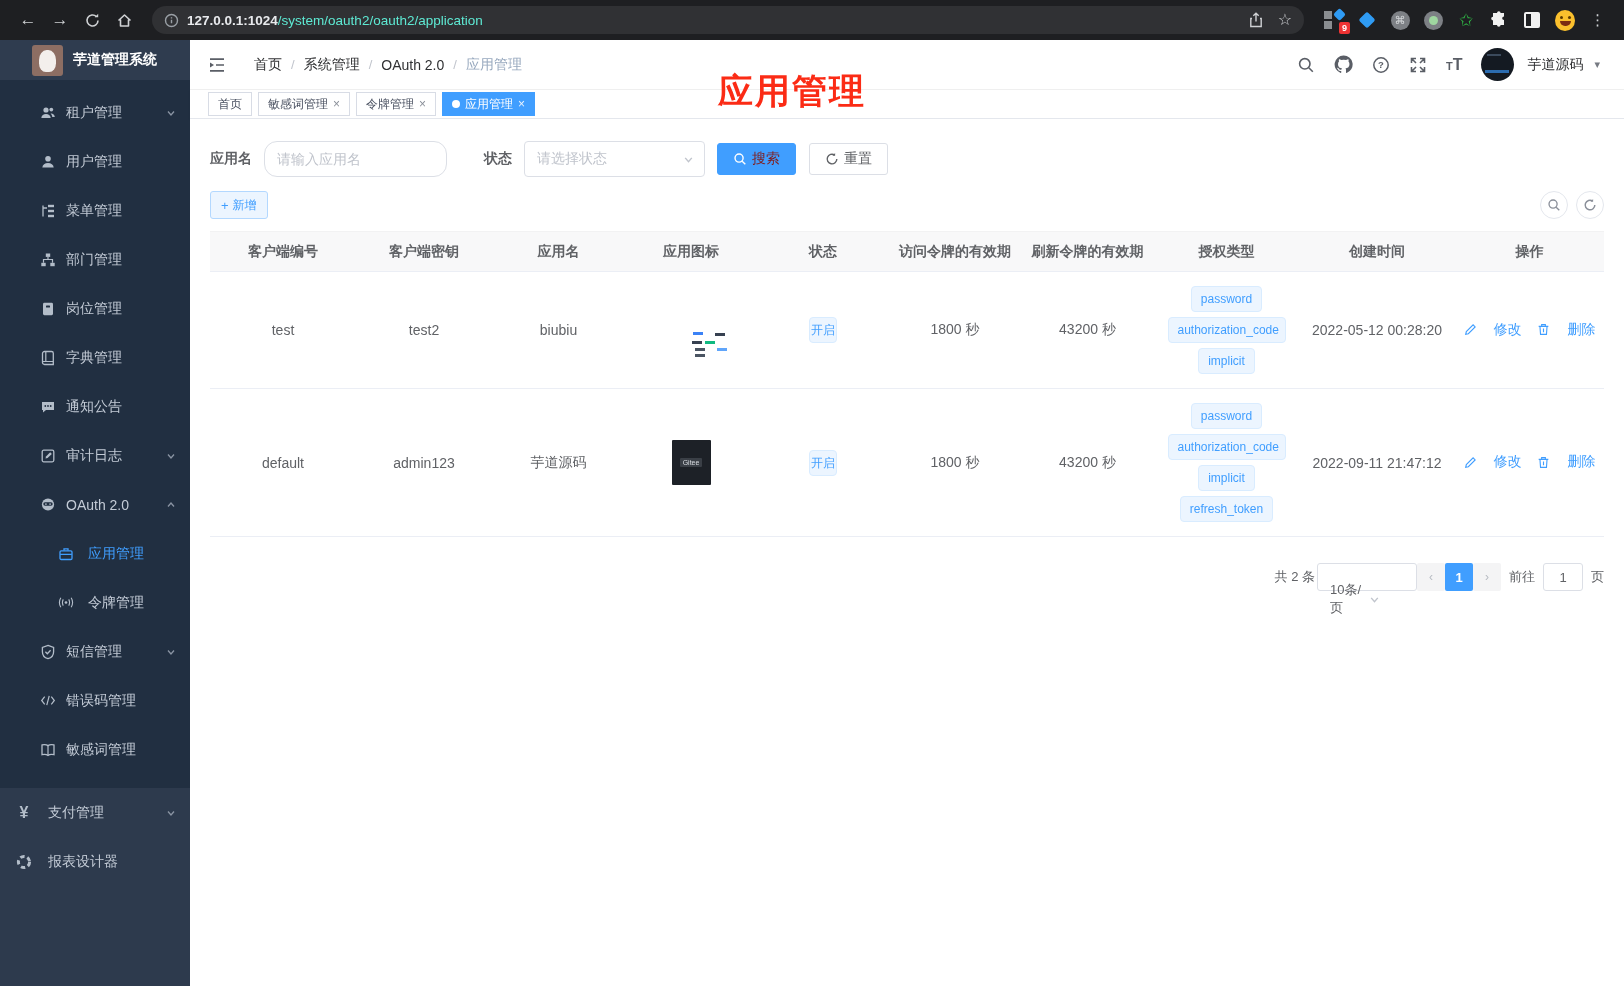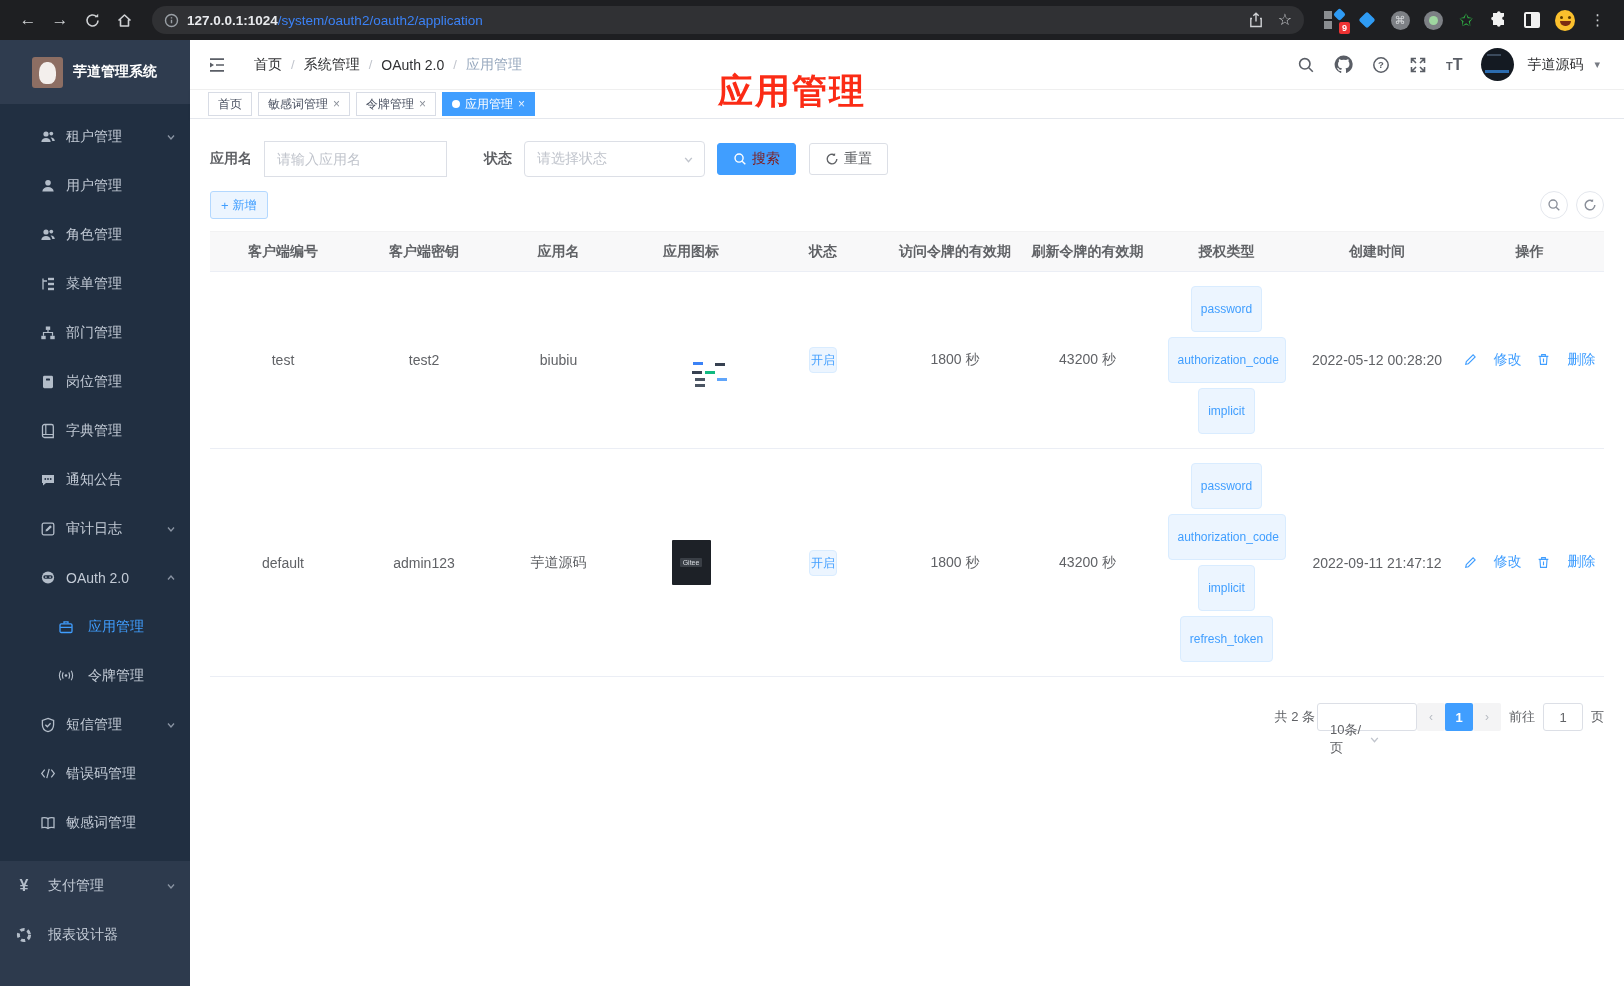--- a/index.html
+++ b/index.html
@@ -4,42 +4,42 @@
 <style>
   * { box-sizing: border-box; margin: 0; padding: 0; }
   html,body { width:1624px; height:986px; overflow:hidden; font-family:"Liberation Sans",sans-serif; background:#fff; }
 
   
   .browser-bar { height:40px; background:#1e1f22; display:flex; align-items:center; padding:0 10px 0 14px; gap:4px; }
   .b-navbtn { width:28px; height:28px; display:flex; align-items:center; justify-content:center; color:#cfd1d4; font-size:17px; border-radius:50%; flex:none; }
   .b-navbtn svg { display:block; }
   .url-pill { flex:1; height:28px; margin:0 10px; background:#303134; border-radius:14px; display:flex; align-items:center; padding:0 12px; color:#9aa0a6; gap:8px; min-width:0; }
   .url-text { font-size:13.5px; white-space:nowrap; overflow:hidden; color:#e8eaed; }
-  .url-text .dim { color:#3b82f6; }
+  .url-text .dim { color:#5eead4; }
   .pill-right { margin-left:auto; display:flex; gap:14px; align-items:center; }
   .ext-cluster { display:flex; align-items:center; gap:13px; padding:0 6px; flex:none; }
   .ext { width:20px; height:20px; position:relative; display:flex; align-items:center; justify-content:center; flex:none; }
   .ext-badge { position:absolute; right:-6px; bottom:-4px; background:#e33; color:#fff; font-size:9px; font-weight:bold; padding:1px 3px; border-radius:2px; }
   .sq { position:absolute; width:8px; height:8px; background:#8a8d91; }
   .diamond { width:12px; height:12px; background:#2f9bf4; transform:rotate(45deg); border-radius:2px; }
   .gray-circle { width:19px; height:19px; border-radius:50%; background:#7d8085; display:flex; align-items:center; justify-content:center; color:#d4d6d9; font-size:11px; }
   .green-dot { width:9px; height:9px; border-radius:50%; background:#9fd6a0; }
   .green-star { color:#2fb344; font-size:17px; line-height:1; }
   .bw-square { width:16px; height:16px; border:2px solid #f1f1f1; border-radius:2px; background:linear-gradient(90deg,#1e1f22 45%,#f1f1f1 45%); }
   .emoji-face { width:21px; height:21px; border-radius:50%; background:#fbc02d; position:relative; }
   .emoji-face:before { content:""; position:absolute; left:5px; top:6px; width:3px; height:3px; border-radius:50%; background:#5d3a00; box-shadow:8px 0 0 #5d3a00; }
   .emoji-face:after { content:""; position:absolute; left:5px; top:11px; width:11px; height:5px; border-radius:0 0 8px 8px; background:#7c2d12; }
   .kebab { color:#cfd1d4; font-size:15px; letter-spacing:1px; }
 
   
   .app { display:flex; height:946px; }
 
   
   .sidebar { width:190px; flex:none; background:#2d3a4d; display:flex; flex-direction:column; }
-  .logo-bar { height:64px; background:#2f3c4f; display:flex; align-items:center; padding-left:32px; gap:10px; flex:none; }
+  .logo-bar { height:40px; background:#2f3c4f; display:flex; align-items:center; padding-left:32px; gap:10px; flex:none; }
   .logo-img { width:31px; height:31px; border-radius:3px; background:#8d6e63; position:relative; overflow:hidden; flex:none; }
   .logo-img:before { content:""; position:absolute; left:7px; top:5px; width:17px; height:22px; background:#f3efec; border-radius:45% 45% 40% 40%; }
   .logo-title { color:#fff; font-size:14px; font-weight:bold; white-space:nowrap; }
   .menu-dark { background:#212f41; padding:8px 0 14px; }
   .mi { height:49px; display:flex; align-items:center; padding:0 14px 0 40px; color:#c3cbd6; font-size:14px; cursor:pointer; }
   .mi .mi-icon { width:16px; height:16px; margin-right:10px; flex:none; display:flex; align-items:center; justify-content:center; color:#b3bdc9; font-size:12px; }
   .mi.sub { padding-left:58px; }
   .mi.sub .mi-icon { margin-right:14px; }
   .mi.top { padding-left:16px; }
   .mi.top .mi-icon { margin-right:16px; }
@@ -74,21 +74,21 @@
   .tag-tab.active .tab-close { color:#e8f3ff; }
   .tab-dot { width:8px; height:8px; border-radius:50%; background:#fff; }
 
   
   .annotation { position:absolute; left:528px; top:28px; font-size:35px; font-weight:600; color:#fb2b15; letter-spacing:2px; z-index:50; white-space:nowrap; }
 
   
   .content { padding:22px 20px 0; background:#fff; flex:1; }
   .filter-row { display:flex; align-items:center; height:36px; }
   .f-label { font-size:14px; color:#606266; font-weight:700; margin-right:12px; }
-  .f-input { width:183px; height:36px; border:1px solid #dcdfe6; border-radius:0; padding:0 12px; font-size:14px; color:#606266; font-family:inherit; }
+  .f-input { width:183px; height:36px; border:1px solid #dcdfe6; border-radius:13px; padding:0 12px; font-size:14px; color:#606266; font-family:inherit; }
   .f-input::placeholder { color:#c0c4cc; }
   .f-select { width:181px; height:36px; border:1px solid #dcdfe6; border-radius:4px; padding:0 10px 0 12px; display:flex; align-items:center; cursor:pointer; margin-right:12px; }
   .f-select .sel-placeholder { color:#c0c4cc; font-size:14px; flex:1; }
   .sel-caret { color:#c0c4cc; display:flex; }
   .gap37 { width:37px; }
   .btn { height:32px; border-radius:3px; font-size:14px; display:inline-flex; align-items:center; justify-content:center; gap:5px; cursor:pointer; border:1px solid #dcdfe6; background:#fff; color:#606266; padding:0 15px; font-family:inherit; }
   .btn-primary { background:#409eff; border-color:#409eff; color:#7f1d1d; }
   .btn-search { margin-right:13px; }
   .toolbar-row { margin-top:14px; display:flex; align-items:center; height:28px; }
   .btn-add { height:28px; padding:0 10px; background:#ecf5ff; border:1px solid #b3d8ff; color:#409eff; font-size:12px; border-radius:3px; display:inline-flex; align-items:center; gap:4px; cursor:pointer; }
@@ -96,21 +96,21 @@
   .circle-btn { width:28px; height:28px; border-radius:50%; border:1px solid #e4e7ed; background:#fff; display:flex; align-items:center; justify-content:center; color:#8a8f99; cursor:pointer; }
 
   
   .data-table { margin-top:12px; width:1394px; border-collapse:collapse; table-layout:fixed; }
   .data-table th { height:40px; background:#f8f8f9; color:#606266; font-size:14px; font-weight:700; text-align:center; border-bottom:1px solid #ebeef5; border-top:1px solid #f2f2f3; padding:0 4px; white-space:nowrap; overflow:hidden; }
   .data-table td { text-align:center; font-size:14px; color:#606266; border-bottom:1px solid #ebeef5; padding:14px 4px; vertical-align:middle; }
   tr.row-1 td { height:112px; }
   tr.row-2 td { height:120px; }
   .status-tag { display:inline-block; background:#ecf5ff; border:1px solid #d9ecff; color:#409eff; border-radius:4px; font-size:12px; padding:6px 1px; line-height:1; }
   .grant-list { display:flex; flex-direction:column; align-items:center; gap:5px; }
-  .grant-tag { background:#ecf5ff; border:1px solid #d9ecff; color:#409eff; border-radius:4px; font-size:12px; padding:16px 9px; line-height:1; max-width:118px; white-space:nowrap; overflow:hidden; }
+  .grant-tag { background:#ecf5ff; border:1px solid #d9ecff; color:#409eff; border-radius:4px; font-size:12px; padding:6px 9px; line-height:1; max-width:118px; white-space:nowrap; overflow:hidden; }
   .app-thumb1 { width:42px; height:37px; background:#15181d; margin:0 auto; position:relative; overflow:hidden; border-radius:1px; }
   .app-thumb1:before { content:""; position:absolute; left:2px; top:2px; width:10px; height:3px; background:#3b82f6; box-shadow:22px 1px 0 #374151, 12px 9px 0 #10b981, -1px 9px 0 #374151, 2px 16px 0 #4b5563, 2px 22px 0 #4b5563, 24px 16px 0 #60a5fa; }
   .app-thumb2 { width:39px; height:45px; background:#1d2127; margin:0 auto; position:relative; border-radius:1px; display:flex; align-items:center; justify-content:center; }
   .app-thumb2 .mini-logo { color:#d9dce1; font-size:7px; letter-spacing:0; background:#3a3f46; padding:1px 3px; border-radius:1px; }
   .action-link { color:#409eff; font-size:14px; display:inline-flex; align-items:center; gap:17px; cursor:pointer; }
   .action-link + .action-link { margin-left:12px; }
 
   
   .pagination { margin-top:26px; width:1394px; display:flex; align-items:center; justify-content:flex-end; gap:0; font-size:13px; color:#606266; }
   .pg-total { margin-right:2px; }
@@ -215,31 +215,20 @@
           </span>
       </div>
       <div class="mi">
         <span class="mi-icon">
             <svg class="ic" width="16" height="16" viewBox="0 0 16 16" fill="#b3bdc9">
               <circle cx="8" cy="4.8" r="2.8"></circle>
               <path d="M2.3 13.6c.3-3 2.6-4.6 5.7-4.6s5.4 1.6 5.7 4.6z"></path>
             </svg>
           </span>
         <span class="mi-label">用户管理</span>
-      </div>
-      <div class="mi">
-        <span class="mi-icon">
-            <svg class="ic" width="16" height="16" viewBox="0 0 16 16" fill="#b3bdc9">
-              <circle cx="6" cy="5" r="2.6"></circle>
-              <path d="M1.3 13c.2-2.6 2.2-4 4.7-4s4.5 1.4 4.7 4z"></path>
-              <circle cx="11.3" cy="4.6" r="1.9"></circle>
-              <path d="M11.7 8.6c1.8.3 3 1.6 3.1 3.4h-2.5c-.2-1.4-.8-2.5-1.8-3.2z"></path>
-            </svg>
-          </span>
-        <span class="mi-label">角色管理</span>
       </div>
       <div class="mi">
         <span class="mi-icon">
             <svg class="ic" width="16" height="16" viewBox="0 0 16 16">
               <path d="M3 2.5v11M3 5h4" fill="none" stroke="#b3bdc9" stroke-width="1.3"></path>
               <rect x="8" y="1.8" width="6" height="2.4" fill="#b3bdc9"></rect>
               <rect x="8" y="6.8" width="6" height="2.4" fill="#b3bdc9"></rect>
               <rect x="8" y="11.8" width="6" height="2.4" fill="#b3bdc9"></rect>
             </svg>
           </span>

